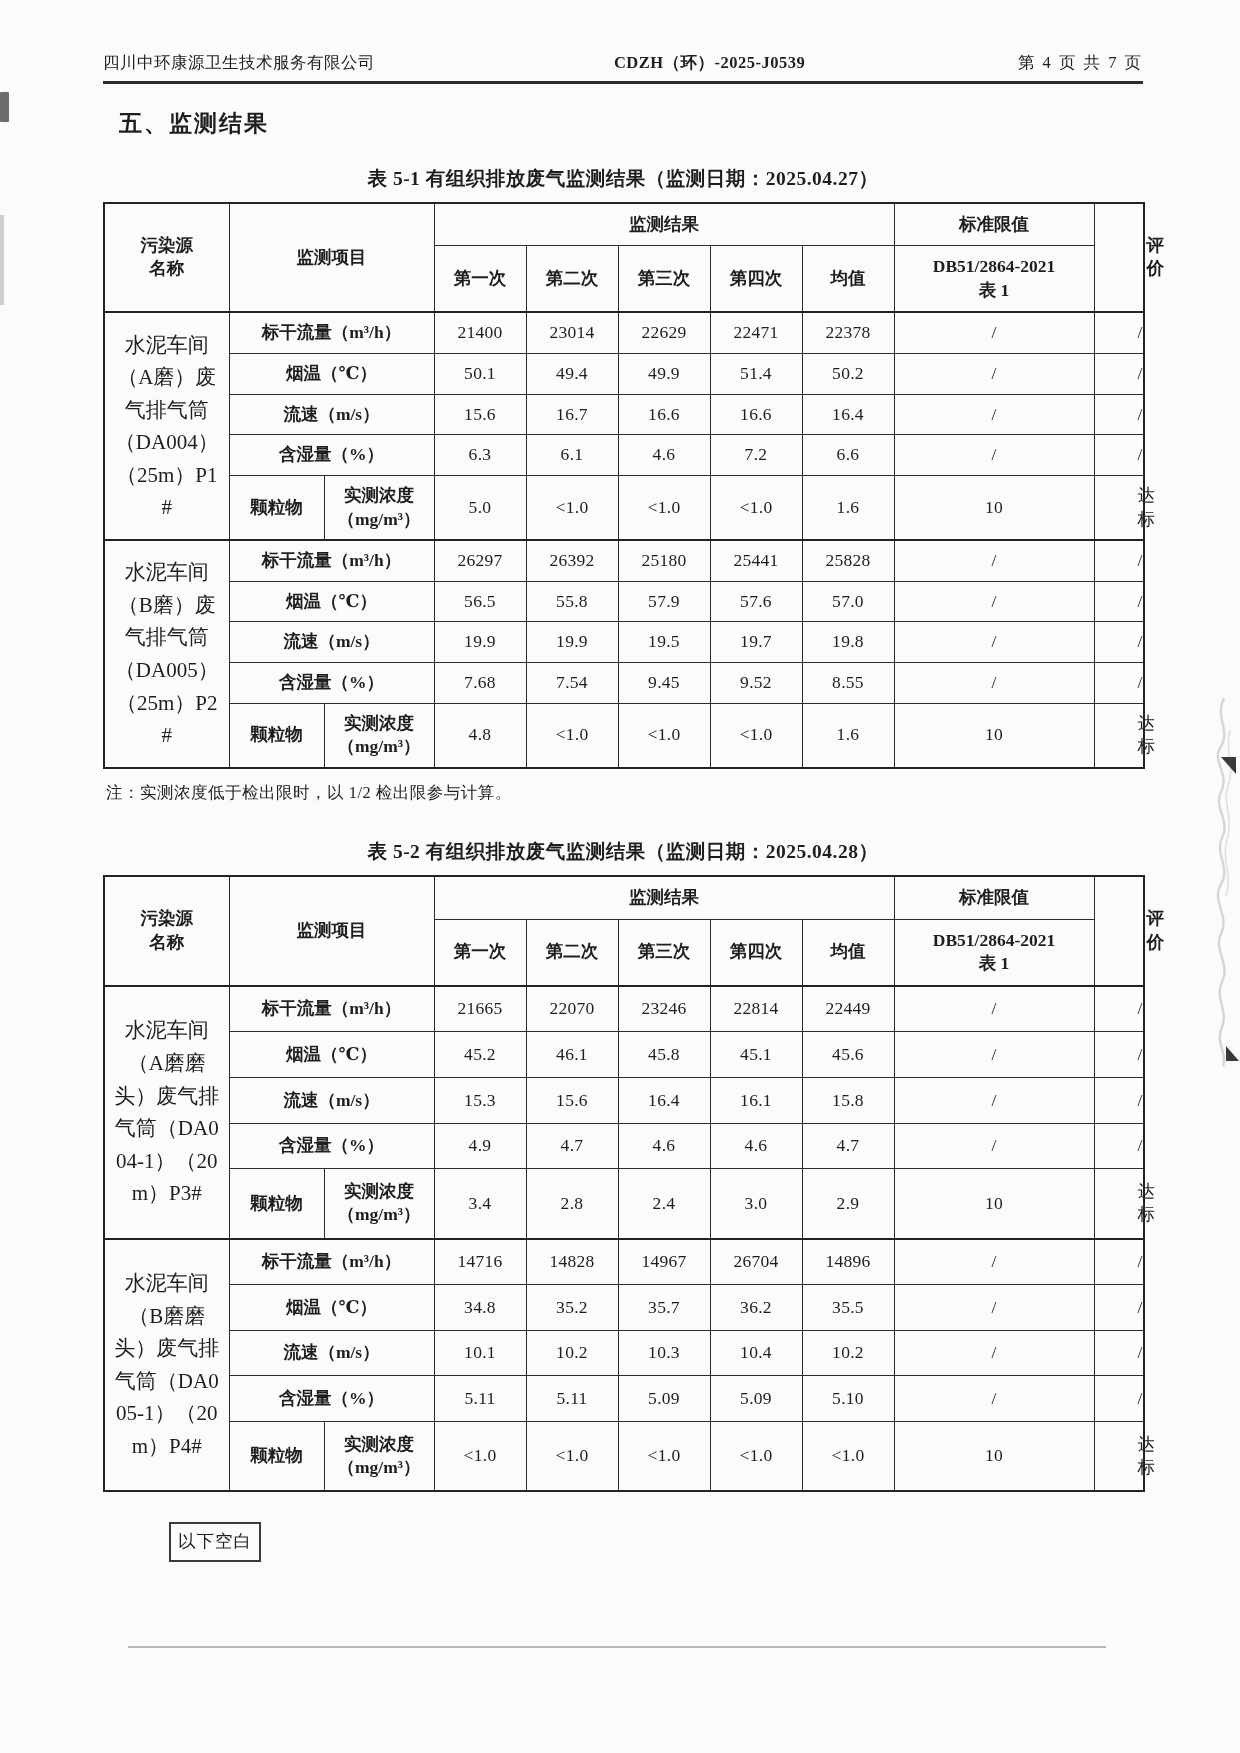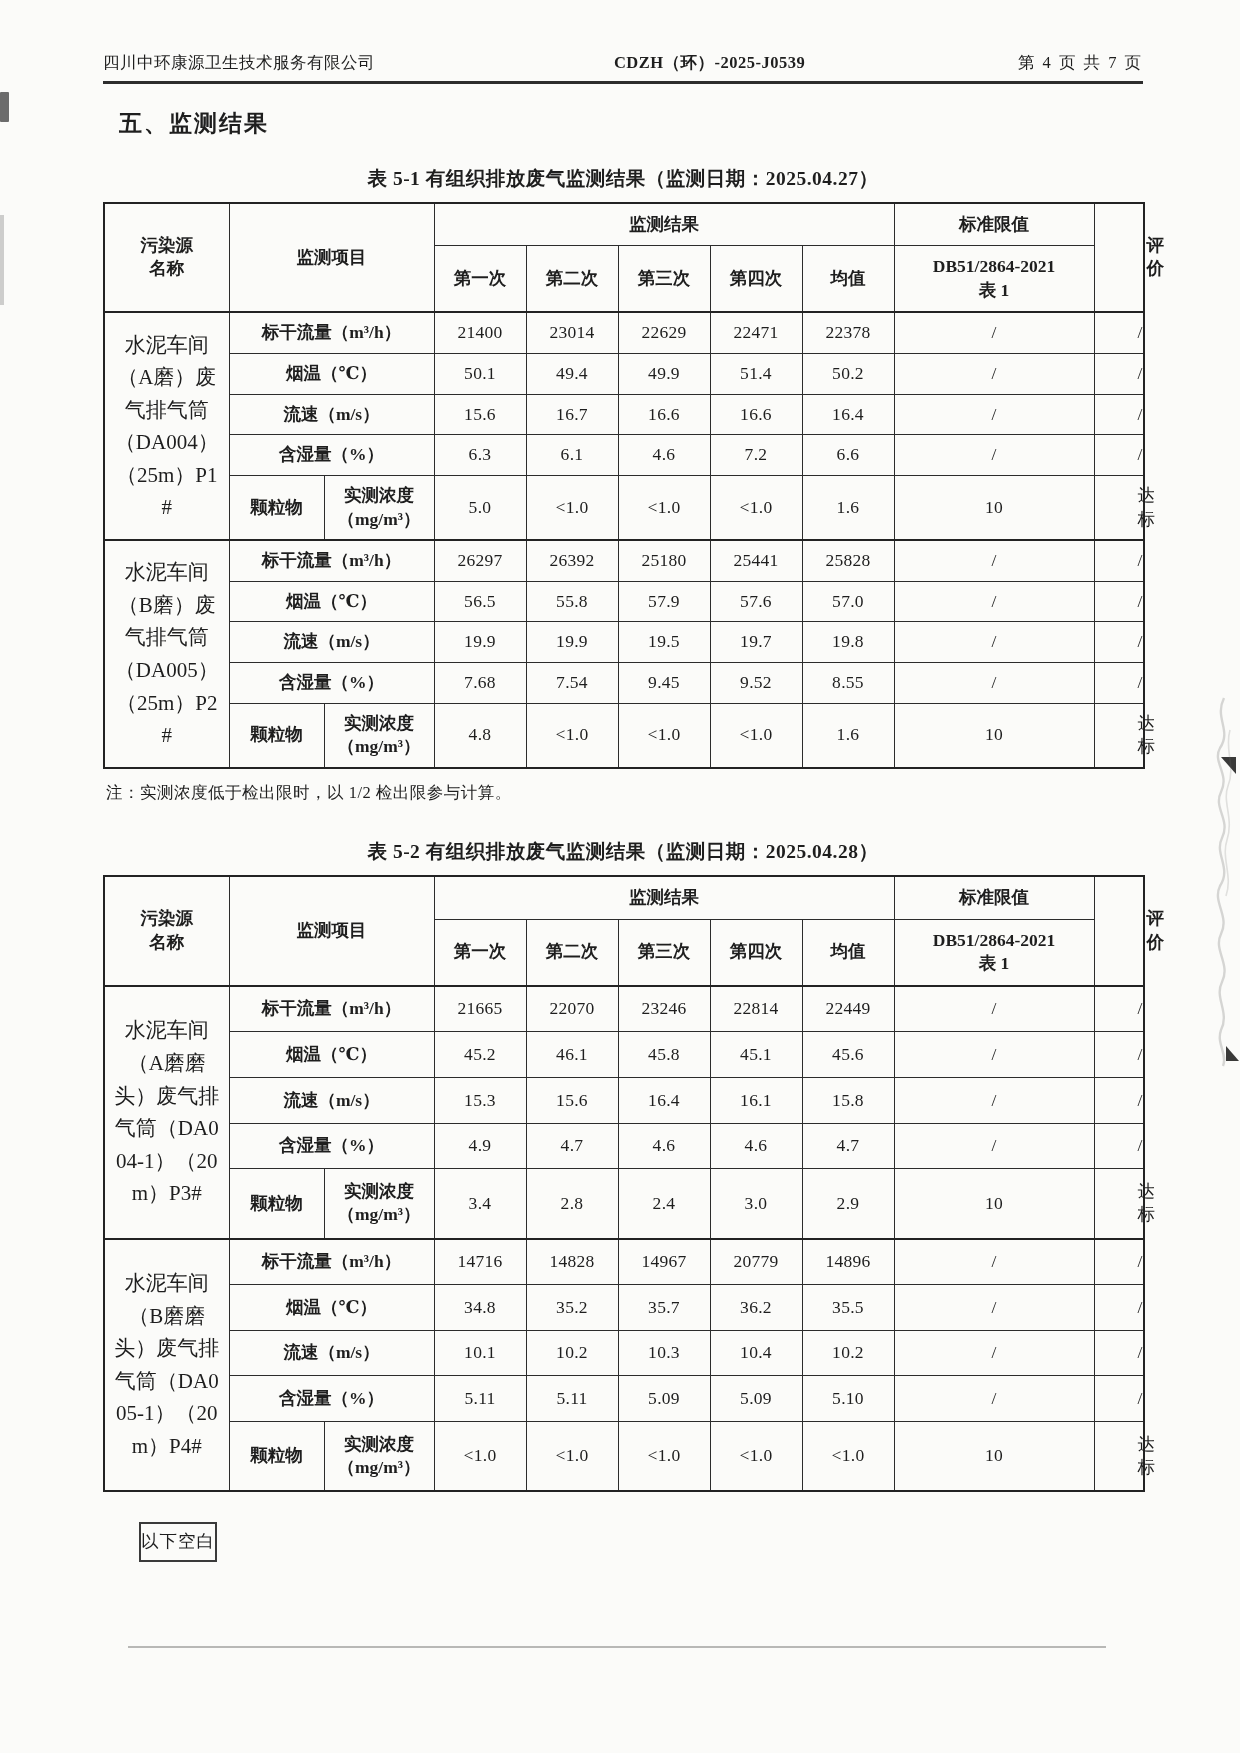--- a/index.html
+++ b/index.html
@@ -33,21 +33,21 @@
   td.sub{font-weight:bold;white-space:pre-line;padding:6px 2px;}
   td.source{font-size:21px;line-height:1.55;padding:4px 7px;}
   td.val{letter-spacing:.3px;}
   .stack{display:inline-block;max-width:1.05em;word-break:break-all;line-height:1.35;margin-left:40px;}
   .t2 td{padding:10.5px 3px;}
   .t2 td.source{padding:4px 7px;}
   .t2 td.sub{padding:7px 2px;}
   
   .note{font-size:16.5px;margin:13px 0 0 3px;letter-spacing:.5px;}
   
-  .blank-box{display:inline-block;border:2px solid #3a3a3a;padding:5px 0 7px;font-size:17.5px;margin:30px 0 0 36px;letter-spacing:1px;}
+  .blank-box{display:inline-block;border:2px solid #3a3a3a;padding:5px 7px 7px;font-size:17.5px;margin:30px 0 0 66px;letter-spacing:1px;}
   
   .footer-rule{position:absolute;left:128px;top:1646px;width:978px;height:2px;background:#b8b8b6;}
   
   .edge-mark-1{position:absolute;left:0;top:92px;width:9px;height:30px;background:#3c3c3c;opacity:.75;border-radius:1px;}
   .edge-mark-2{position:absolute;left:0;top:215px;width:4px;height:90px;background:#777;opacity:.35;}
   .wedge-1{position:absolute;left:1221px;top:757px;width:0;height:0;border-left:15px solid transparent;border-top:17px solid #161616;opacity:.85;}
   .wedge-2{position:absolute;left:1226px;top:1046px;width:0;height:0;border-right:13px solid transparent;border-bottom:15px solid #161616;opacity:.85;}
   .scribble{position:absolute;left:1206px;top:690px;opacity:.42;}
 </style>
 </head>
@@ -295,21 +295,21 @@
           <td class="val">2.9</td>
           <td class="val">10</td>
           <td class="val"><span class="stack">达标</span></td>
         </tr>
         <tr class="block-start">
           <td class="source" rowspan="5">水泥车间（B磨磨头）废气排气筒（DA005-1）（20m）P4#</td>
           <td class="param" colspan="2">标干流量（m³/h）</td>
           <td class="val">14716</td>
           <td class="val">14828</td>
           <td class="val">14967</td>
-          <td class="val">20779</td>
+          <td class="val">26704</td>
           <td class="val">14896</td>
           <td class="val">/</td>
           <td class="val"><span class="stack">/</span></td>
         </tr>
         <tr>
           <td class="param" colspan="2">烟温（℃）</td>
           <td class="val">34.8</td>
           <td class="val">35.2</td>
           <td class="val">35.7</td>
           <td class="val">36.2</td>

